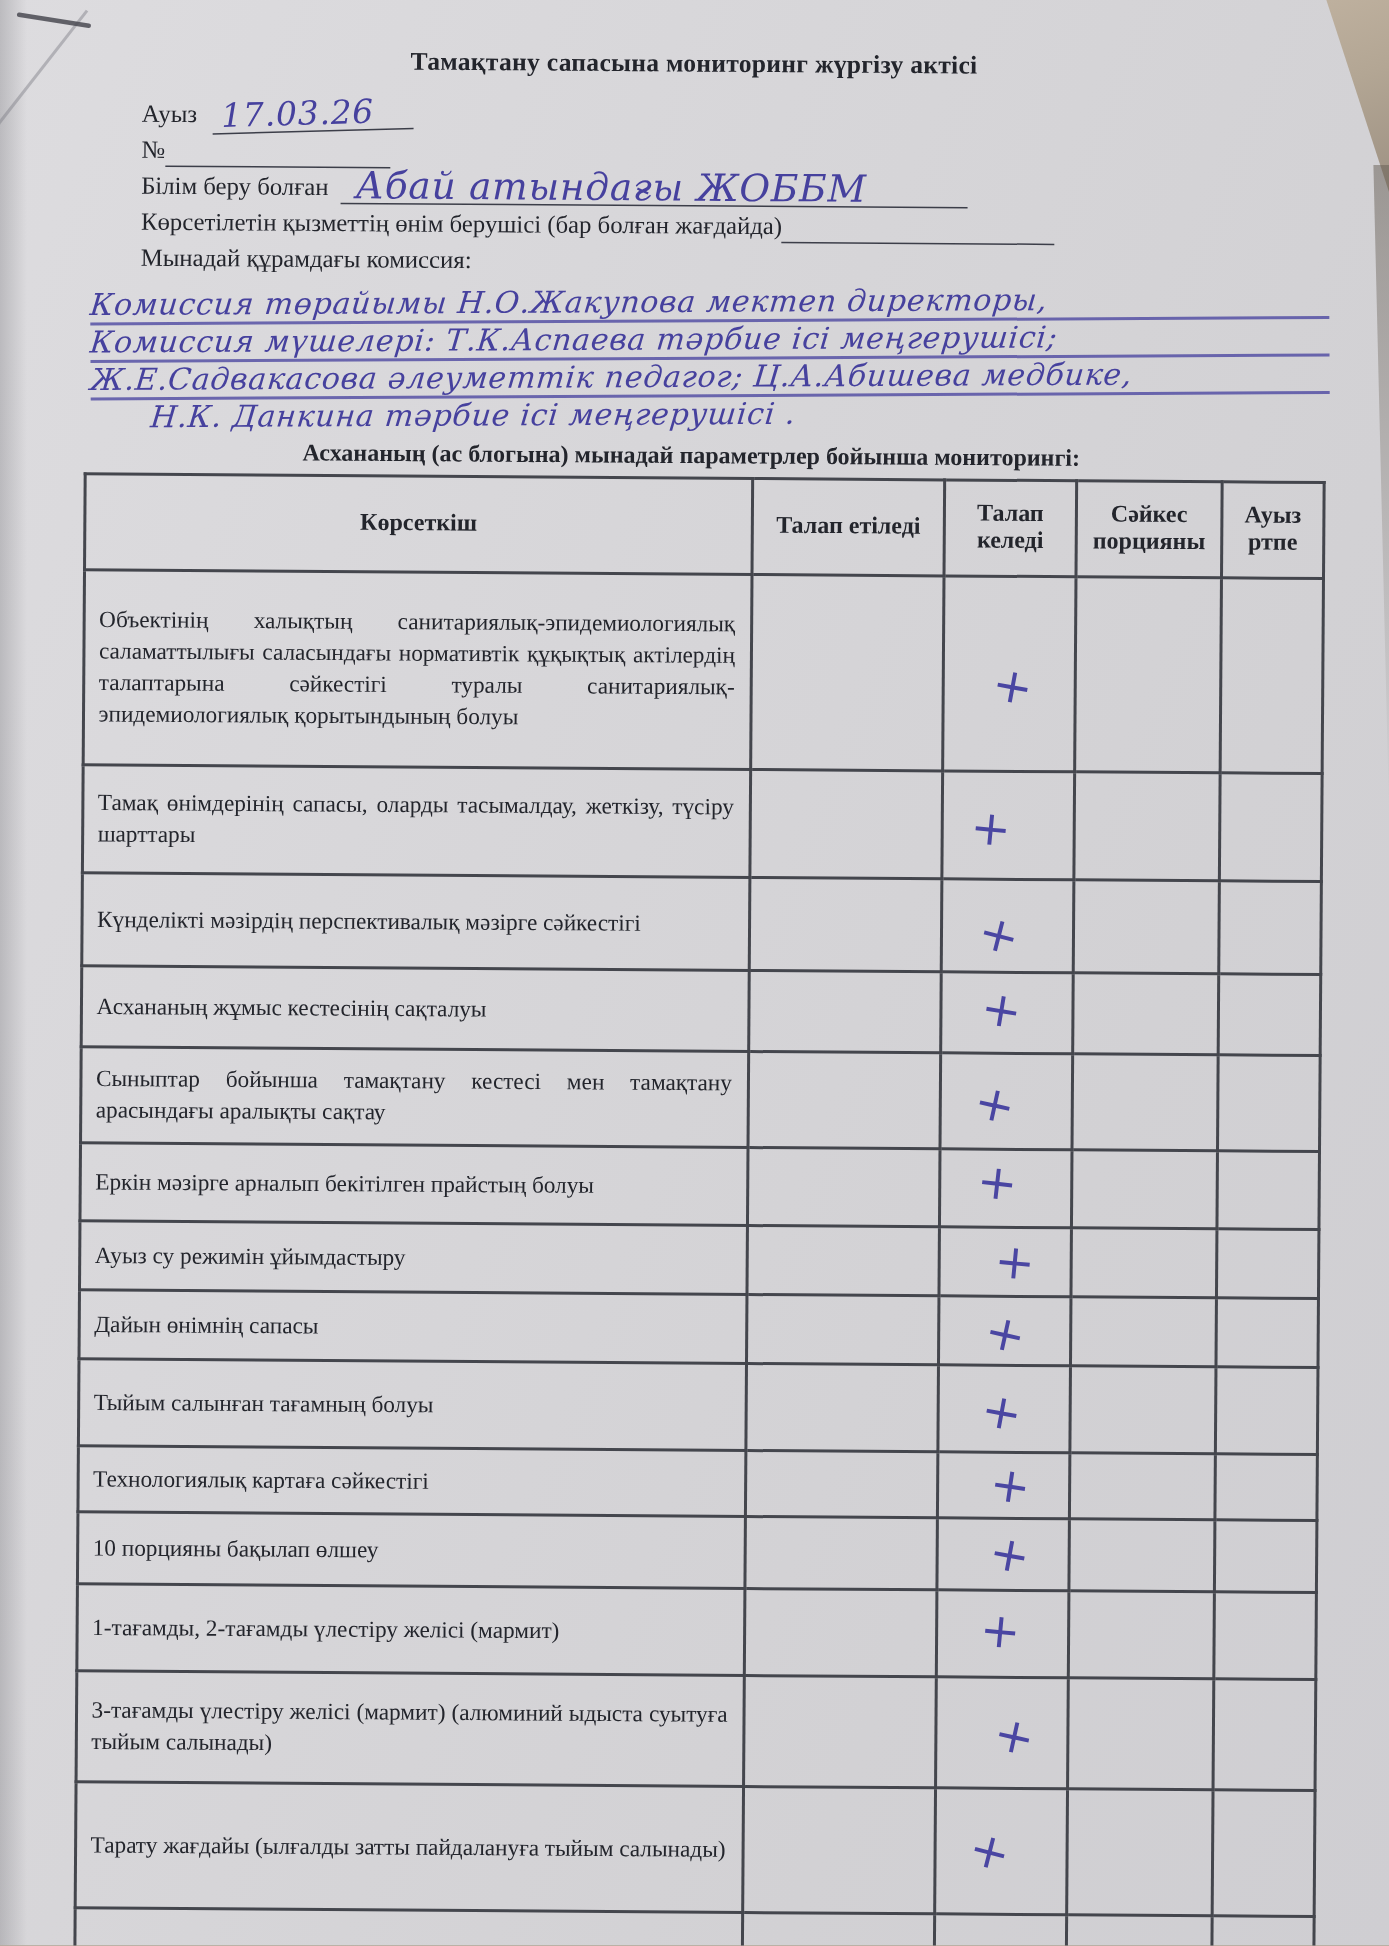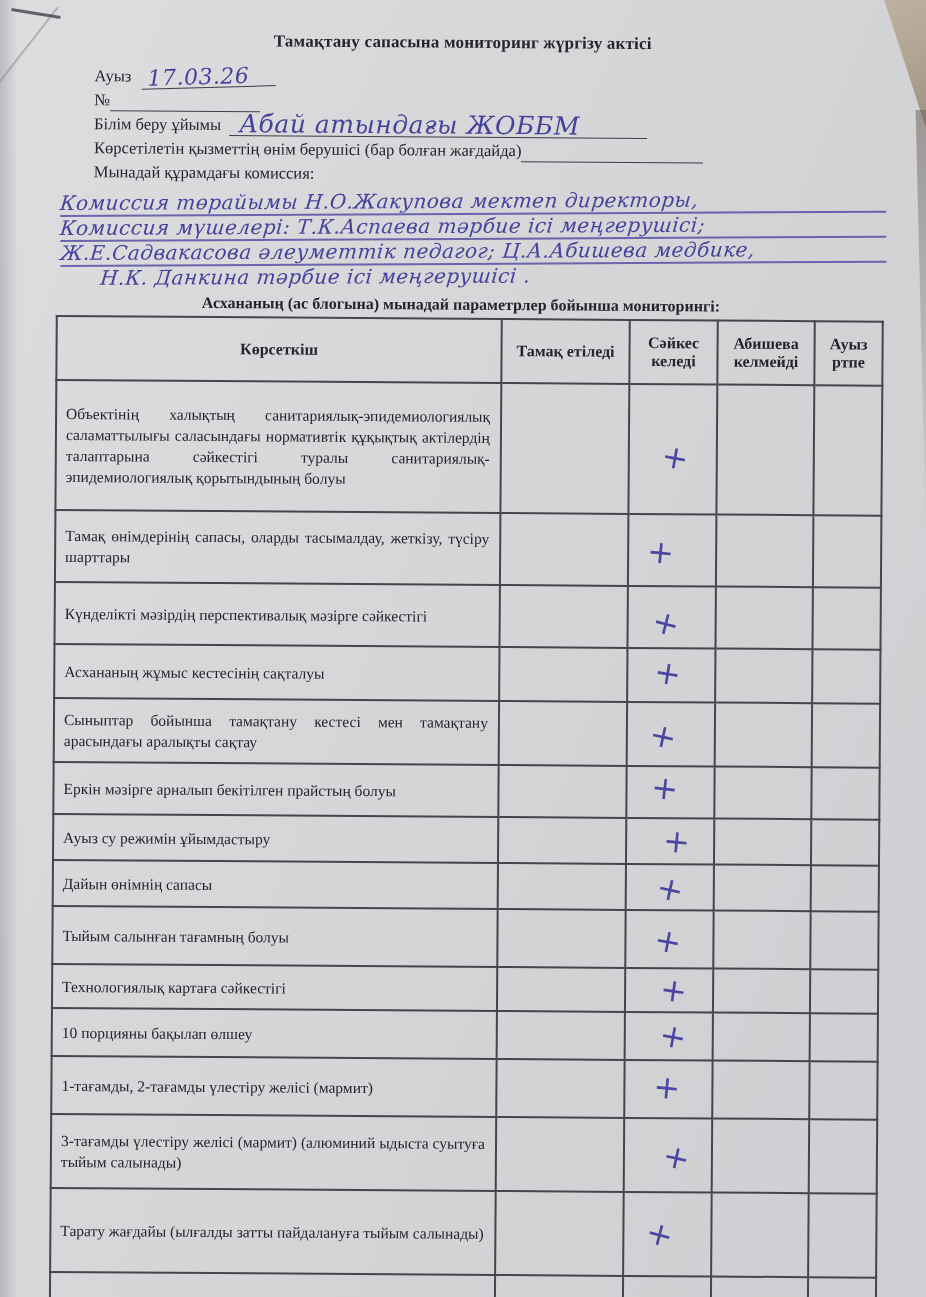--- a/index.html
+++ b/index.html
@@ -111,21 +111,21 @@
       <span class="label">Ауыз</span>
       <span class="hw hw-date">17.03.26</span>
     </div>
 
     <div class="frow">
       <span class="label">№</span>
       <span class="uline num-line"></span>
     </div>
 
     <div class="frow">
-      <span class="label">Білім беру ұйымы</span>
+      <span class="label">Білім беру болған</span>
       <span class="hw hw-org">Абай атындағы ЖОББМ</span>
     </div>
 
     <div class="frow">
       <span class="label">Көрсетілетін қызметтің өнім берушісі (бар болған жағдайда)</span>
       <span class="uline prov-line"></span>
     </div>
 
     <div class="frow">
       <span class="label">Мынадай құрамдағы комиссия:</span>
@@ -144,23 +144,23 @@
       <colgroup>
         <col style="width:445px">
           <col style="width:128px">
           <col style="width:88px">
           <col style="width:97px">
           <col style="width:68px">
       </colgroup>
       <thead>
         <tr>
           <th>Көрсеткіш</th>
-          <th>Тамақ етіледі</th>
-          <th>Сәйкес келеді</th>
-          <th>Абишева келмейді</th>
+          <th>Талап етіледі</th>
+          <th>Талап келеді</th>
+          <th>Сәйкес порцияны</th>
           <th>Ауыз ртпе</th>
         </tr>
       </thead>
       <tbody>
           <tr>
             <td class="ind">Объектінің халықтың санитариялық-эпидемиологиялық саламаттылығы саласындағы нормативтік құқықтық актілердің талаптарына сәйкестігі туралы санитариялық-эпидемиологиялық қорытындының болуы</td>
             <td class="mark"></td>
             <td class="mark"><span class="plus">+</span></td>
             <td class="mark"></td>
             <td class="mark"></td>

